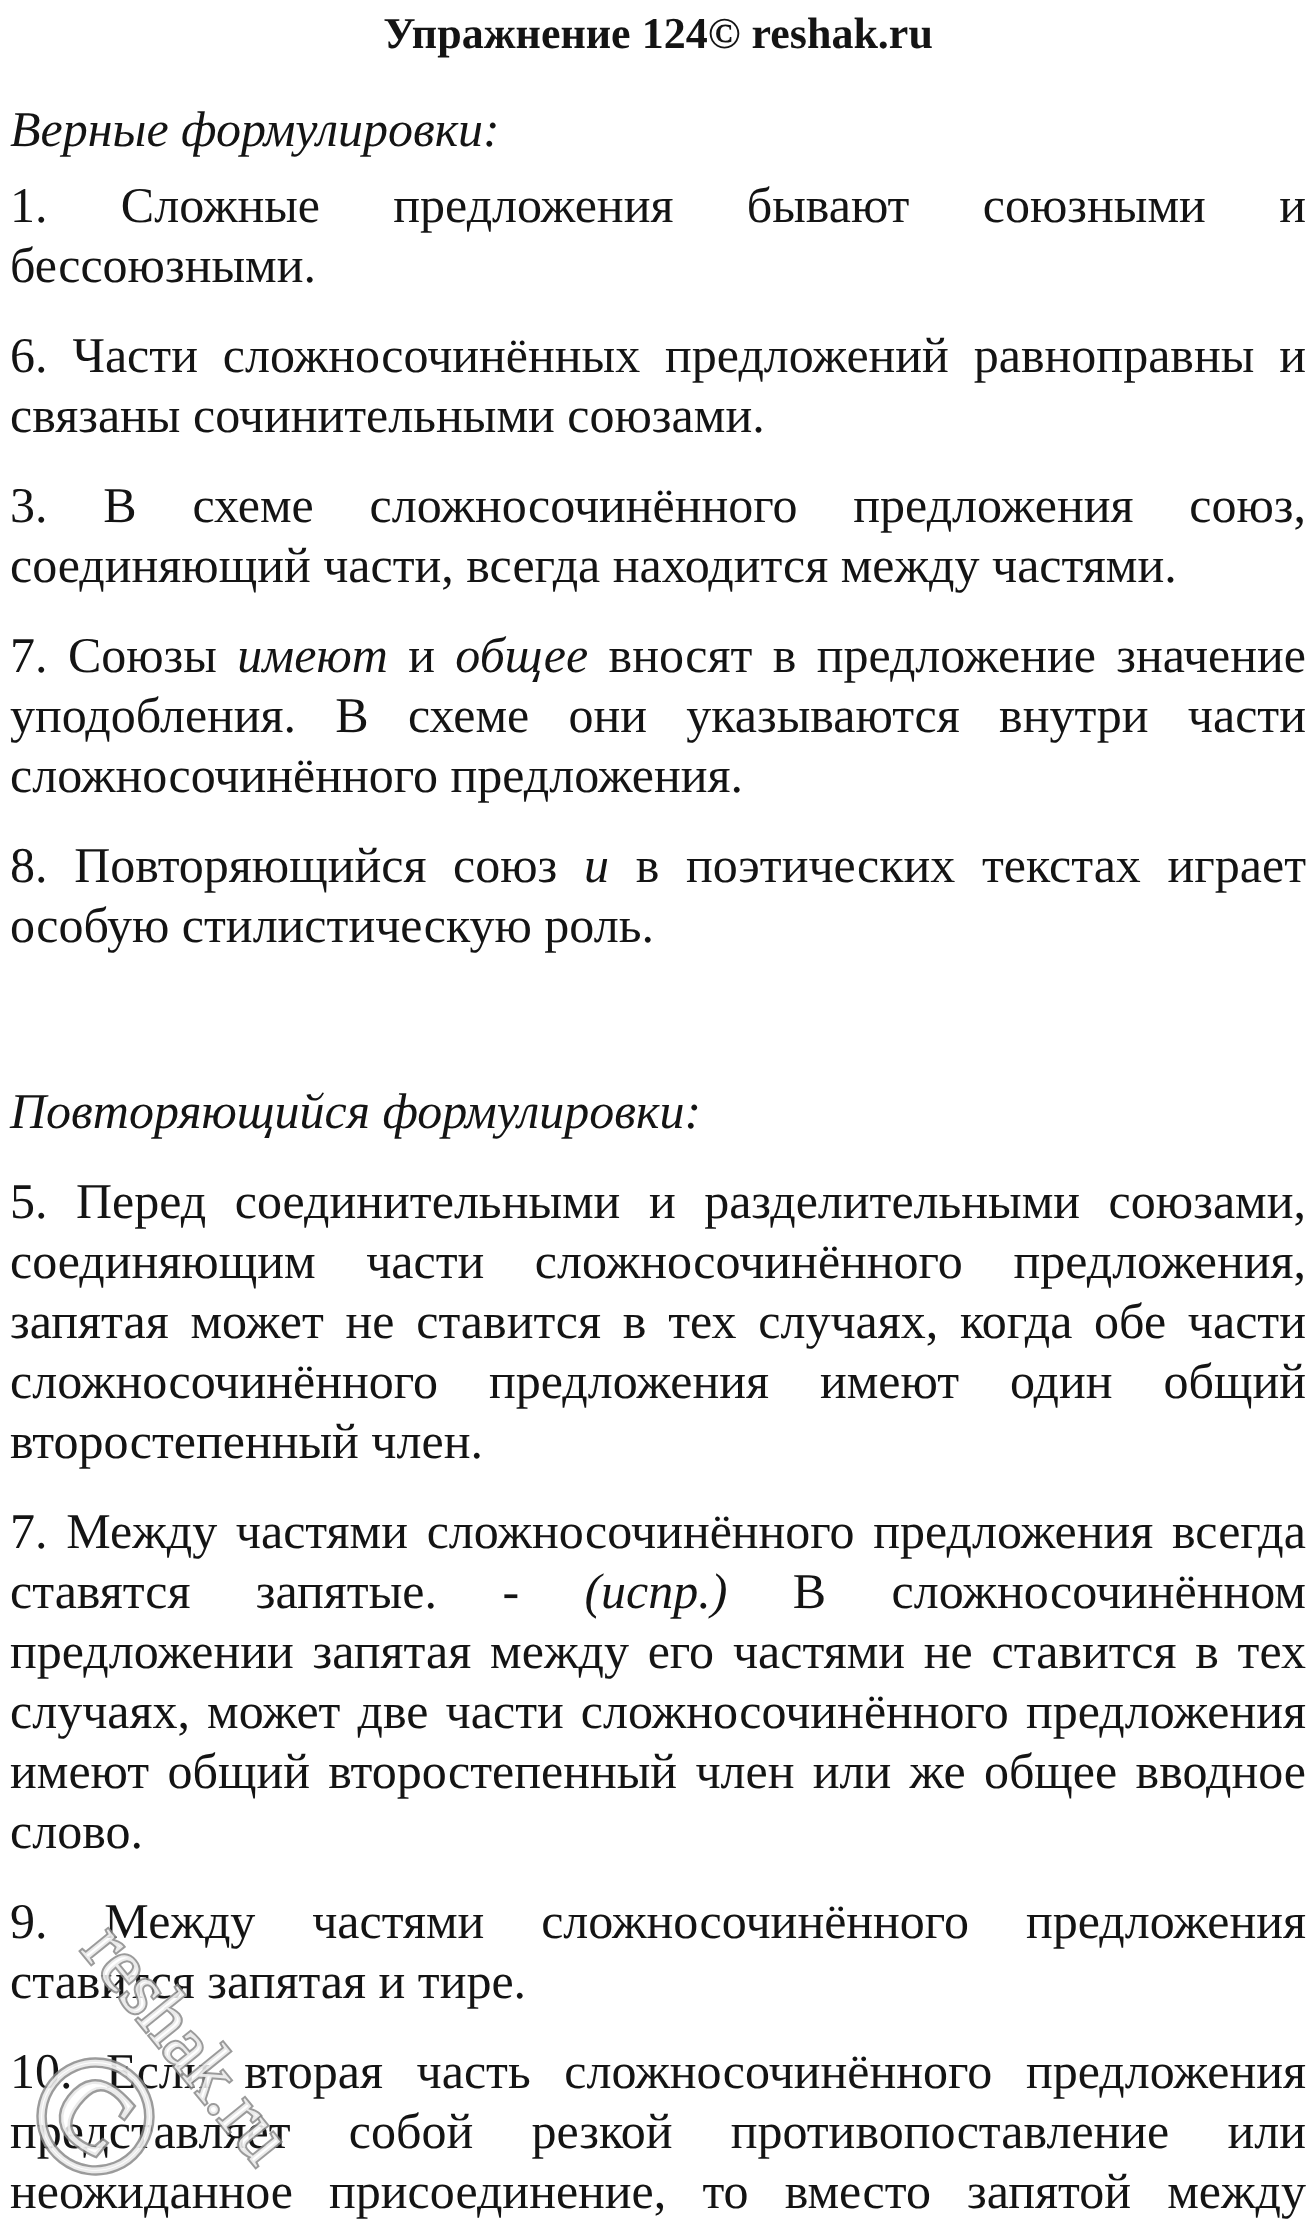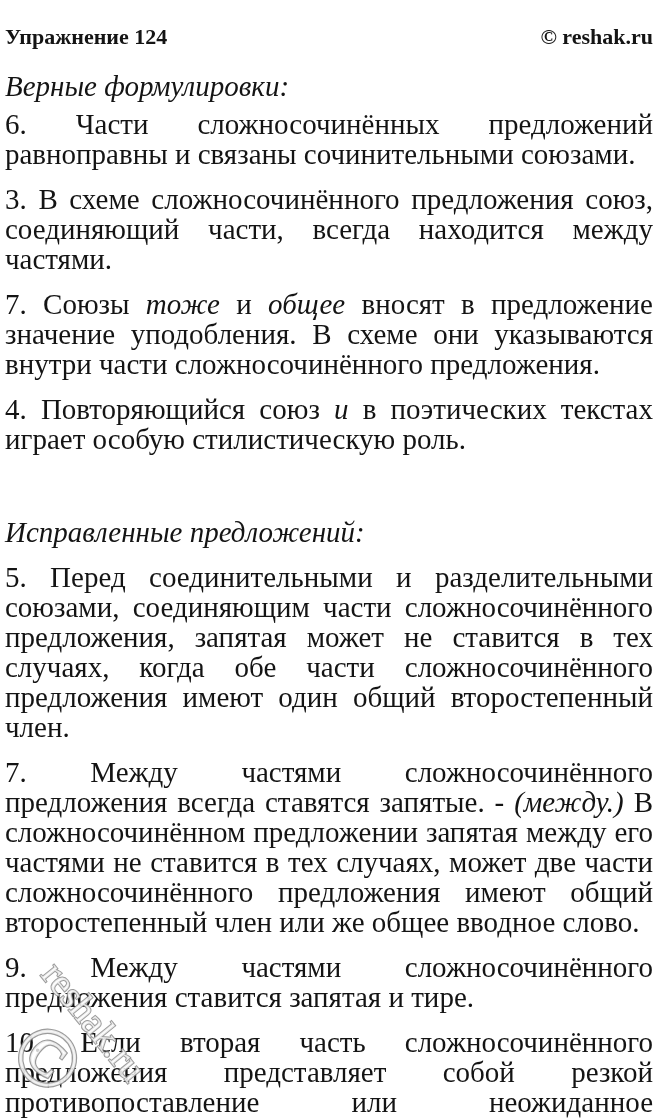--- a/index.html
+++ b/index.html
@@ -7,32 +7,32 @@
     position: relative;
     width: 657px;
     height: 1118px;
     background: #ffffff;
     color: #141414;
     font-family: "Liberation Serif", "DejaVu Serif", serif;
     overflow: hidden;
   }
   .header {
     display: flex;
-    justify-content: space-between;
+    justify-content: center;
     align-items: baseline;
-    padding: 22px 4px 0 5px;
+    padding: 2px 4px 0 5px;
     font-size: 22px;
     line-height: 29px;
   }
   .title { font-weight: bold; }
   .copyright { font-weight: bold; }
   .content { padding: 0 4px 0 5px; }
   .content p {
     margin: 0 0 15px 0;
-    font-size: 29px;
+    font-size: 25px;
     line-height: 30px;
     text-align: justify;
   }
   .content p.heading {
     font-style: italic;
     text-align: left;
   }
   .heading-first { margin-top: 20px !important; margin-bottom: 8px !important; }
   .heading-second { margin-top: 63px !important; }
   em { font-style: italic; }
@@ -57,29 +57,30 @@
 <div class="page">
 
   <div class="header">
     <span class="title">Упражнение 124</span>
     <span class="copyright">© reshak.ru</span>
   </div>
 
   <div class="content">
     <p class="heading heading-first">Верные формулировки:</p>
 
+    <p><span>1. Сложные предложения бывают союзными и бессоюзными.</span></p>
     <p><span>6. Части сложносочинённых предложений равноправны и связаны сочинительными союзами.</span></p>
     <p><span>3. В схеме сложносочинённого предложения союз, соединяющий части, всегда находится между частями.</span></p>
-    <p><span>7. Союзы </span><em>тоже</em><span> и </span><em>общее</em><span> вносят в предложение значение уподобления. В схеме они указываются внутри части сложносочинённого предложения.</span></p>
-    <p><span>4. Повторяющийся союз </span><em>и</em><span> в поэтических текстах играет особую стилистическую роль.</span></p>
+    <p><span>7. Союзы </span><em>имеют</em><span> и </span><em>общее</em><span> вносят в предложение значение уподобления. В схеме они указываются внутри части сложносочинённого предложения.</span></p>
+    <p><span>8. Повторяющийся союз </span><em>и</em><span> в поэтических текстах играет особую стилистическую роль.</span></p>
 
-    <p class="heading heading-second">Исправленные предложений:</p>
+    <p class="heading heading-second">Повторяющийся формулировки:</p>
 
     <p><span>5. Перед соединительными и разделительными союзами, соединяющим части сложносочинённого предложения, запятая может не ставится в тех случаях, когда обе части сложносочинённого предложения имеют один общий второстепенный член.</span></p>
-    <p><span>7. Между частями сложносочинённого предложения всегда ставятся запятые. - </span><em>(между.)</em><span> В сложносочинённом предложении запятая между его частями не ставится в тех случаях, может две части сложносочинённого предложения имеют общий второстепенный член или же общее вводное слово.</span></p>
+    <p><span>7. Между частями сложносочинённого предложения всегда ставятся запятые. - </span><em>(испр.)</em><span> В сложносочинённом предложении запятая между его частями не ставится в тех случаях, может две части сложносочинённого предложения имеют общий второстепенный член или же общее вводное слово.</span></p>
     <p><span>9. Между частями сложносочинённого предложения ставится запятая и тире.</span></p>
     <p><span>10. Если вторая часть сложносочинённого предложения представляет собой резкой противопоставление или неожиданное присоединение, то вместо запятой между частями ставится тире.</span></p>
   </div>
 
   <svg class="watermark" width="230" height="198" viewBox="0 0 230 198" aria-hidden="true">
     <text x="40" y="55" font-size="38" stroke-width="2" transform="rotate(51 40 55)">reshak.ru</text>
     <text x="16" y="170" font-size="84" stroke-width="2.4" transform="rotate(38 54 140)">©</text>
   </svg>
 
 </div>

